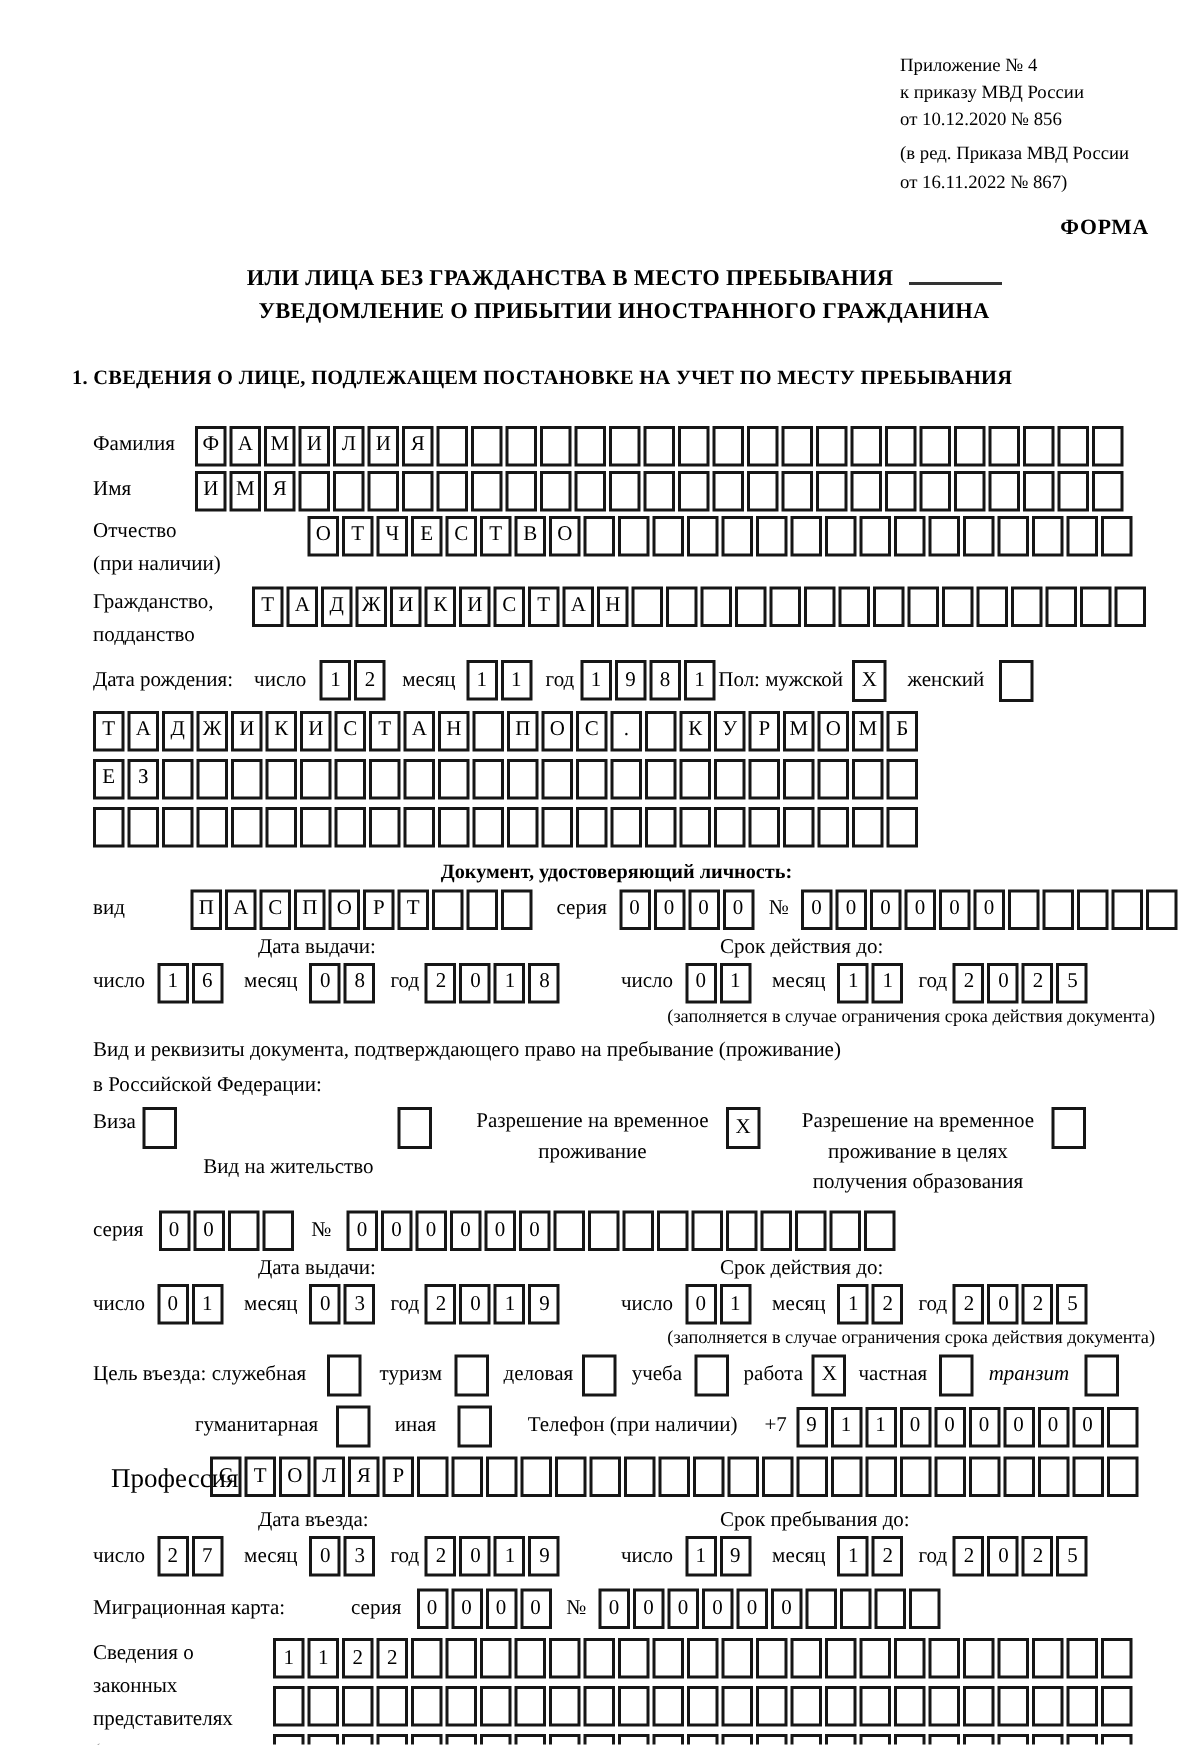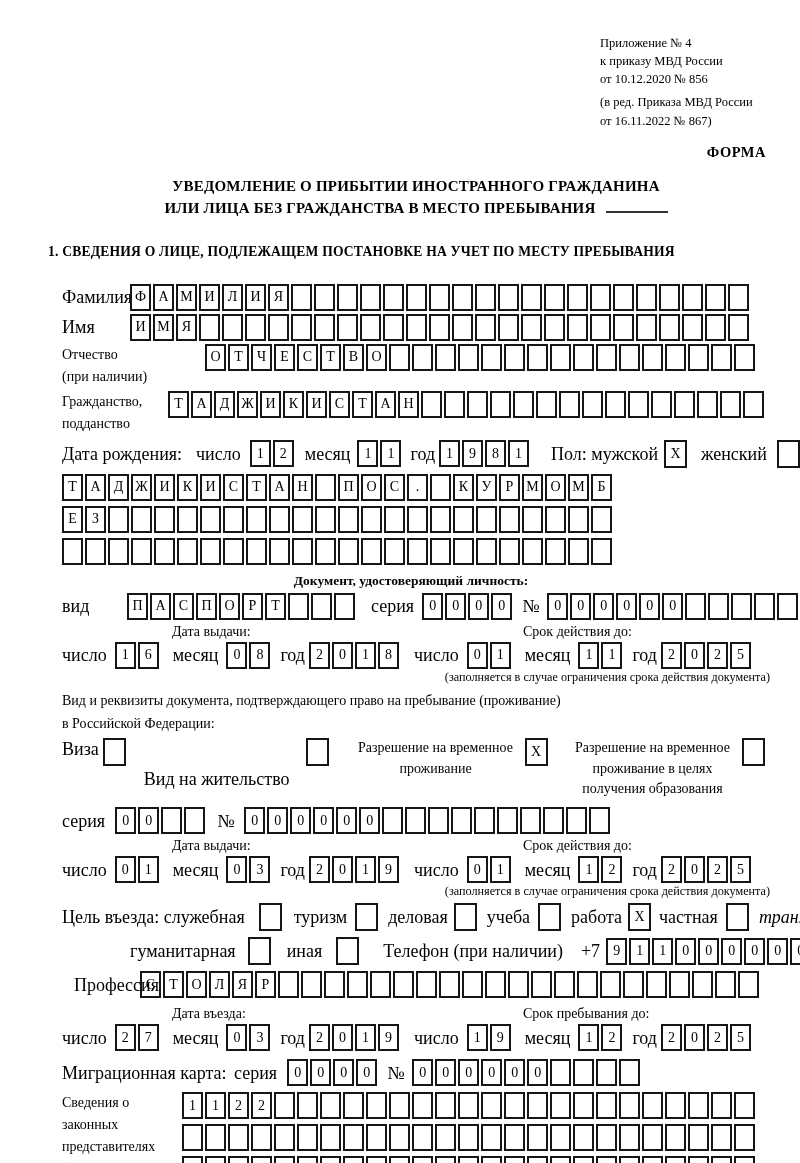--- a/index.html
+++ b/index.html
@@ -12,39 +12,39 @@
   
   .appendix{margin-left:auto;width:170px;font-size:12.5px;line-height:1.45;}
   .appendix .gap{height:5px;}
   .forma{text-align:right;font-weight:bold;font-size:14.5px;margin-top:14px;padding-right:4px;letter-spacing:.5px;}
   .title{margin-top:14px;text-align:center;font-weight:bold;font-size:15px;line-height:1.5;letter-spacing:.2px;}
   .t-underline{display:inline-block;width:62px;border-bottom:2px solid #333;height:12px;margin-left:10px;}
   .sect{margin-top:24px;font-weight:bold;font-size:13.6px;text-align:left;letter-spacing:.2px;margin-left:-14px;}
   
   .row{display:flex;align-items:center;margin-bottom:3px;}
   .row.top{align-items:flex-start;}
-  .lbl{font-size:18px;flex:none;line-height:22px;}
+  .lbl{font-size:14px;flex:none;line-height:22px;}
   .lblcol{flex:none;font-size:14px;line-height:22px;}
   .cells{display:flex;flex:none;}
   .cell{
     width:17px;height:23px;border:2px solid #161616;margin-right:2px;flex:none;
     display:flex;align-items:center;justify-content:center;
     font-size:14px;line-height:1;
   }
   .cbx{display:flex;flex:none;}
   .cbx .cell{width:19px;height:24px;}
   .stack{display:flex;flex-direction:column;}
   .stack .cells{margin-bottom:5px;}
   .dochead{font-weight:bold;font-size:13.5px;text-align:center;margin:2px 0 4px -10px;}
   .datecols{display:flex;margin-top:4px;}
   .datecol1{width:352px;flex:none;}
   .datecol2{flex:none;}
   .datehead{font-size:14px;margin-bottom:2px;}
   .datehead.c1{margin-left:110px;}
-  .datehead.c2{margin-left:109px;}
+  .datehead.c2{margin-left:66px;}
   .dategrp{display:flex;align-items:center;}
   .dsep{width:8px;flex:none;}
   .note{font-size:12.2px;text-align:right;margin-top:1px;}
   .permit-line{font-size:14px;line-height:1.7;}
   .opt2{width:178px;text-align:center;font-size:14px;line-height:1.45;flex:none;}
 </style>
 </head>
 <body>
 
 <div class="page">
@@ -54,22 +54,22 @@
     <div>к приказу МВД России</div>
     <div>от 10.12.2020 № 856</div>
     <div class="gap"></div>
     <div>(в ред. Приказа МВД России</div>
     <div>от 16.11.2022 № 867)</div>
   </div>
 
   <div class="forma">ФОРМА</div>
 
   <div class="title">
+    <div><span>ИЛИ ЛИЦА БЕЗ ГРАЖДАНСТВА В МЕСТО ПРЕБЫВАНИЯ</span><span class="t-underline"></span></div>
     <div>УВЕДОМЛЕНИЕ О ПРИБЫТИИ ИНОСТРАННОГО ГРАЖДАНИНА</div>
-    <div><span>ИЛИ ЛИЦА БЕЗ ГРАЖДАНСТВА В МЕСТО ПРЕБЫВАНИЯ</span><span class="t-underline"></span></div>
   </div>
 
   <div class="sect">1. СВЕДЕНИЯ О ЛИЦЕ, ПОДЛЕЖАЩЕМ ПОСТАНОВКЕ НА УЧЕТ ПО МЕСТУ ПРЕБЫВАНИЯ</div>
 
   <div class="row" style="margin-top:24px;">
     <span class="lbl" style="width:68px;">Фамилия</span>
     <span class="cells">
         <span class="cell">Ф</span>
         <span class="cell">А</span>
         <span class="cell">М</span>
@@ -213,21 +213,21 @@
         <span class="cell">1</span>
         <span class="cell">1</span>
       </span>
     <span class="lbl" style="margin:0 4px 0 7px;">год</span>
     <span class="cells">
         <span class="cell">1</span>
         <span class="cell">9</span>
         <span class="cell">8</span>
         <span class="cell">1</span>
       </span>
-    <span class="lbl" style="margin:0 6px 0 20px;">Пол: мужской</span>
+    <span class="lbl" style="margin:0 6px 0 0;">Пол: мужской</span>
     <span class="cbx">
         <span class="cell">X</span>
       </span>
     <span class="lbl" style="margin:0 10px 0 12px;">женский</span>
     <span class="cbx">
         <span class="cell"></span>
       </span>
   </div>
 
   <div class="row top">

